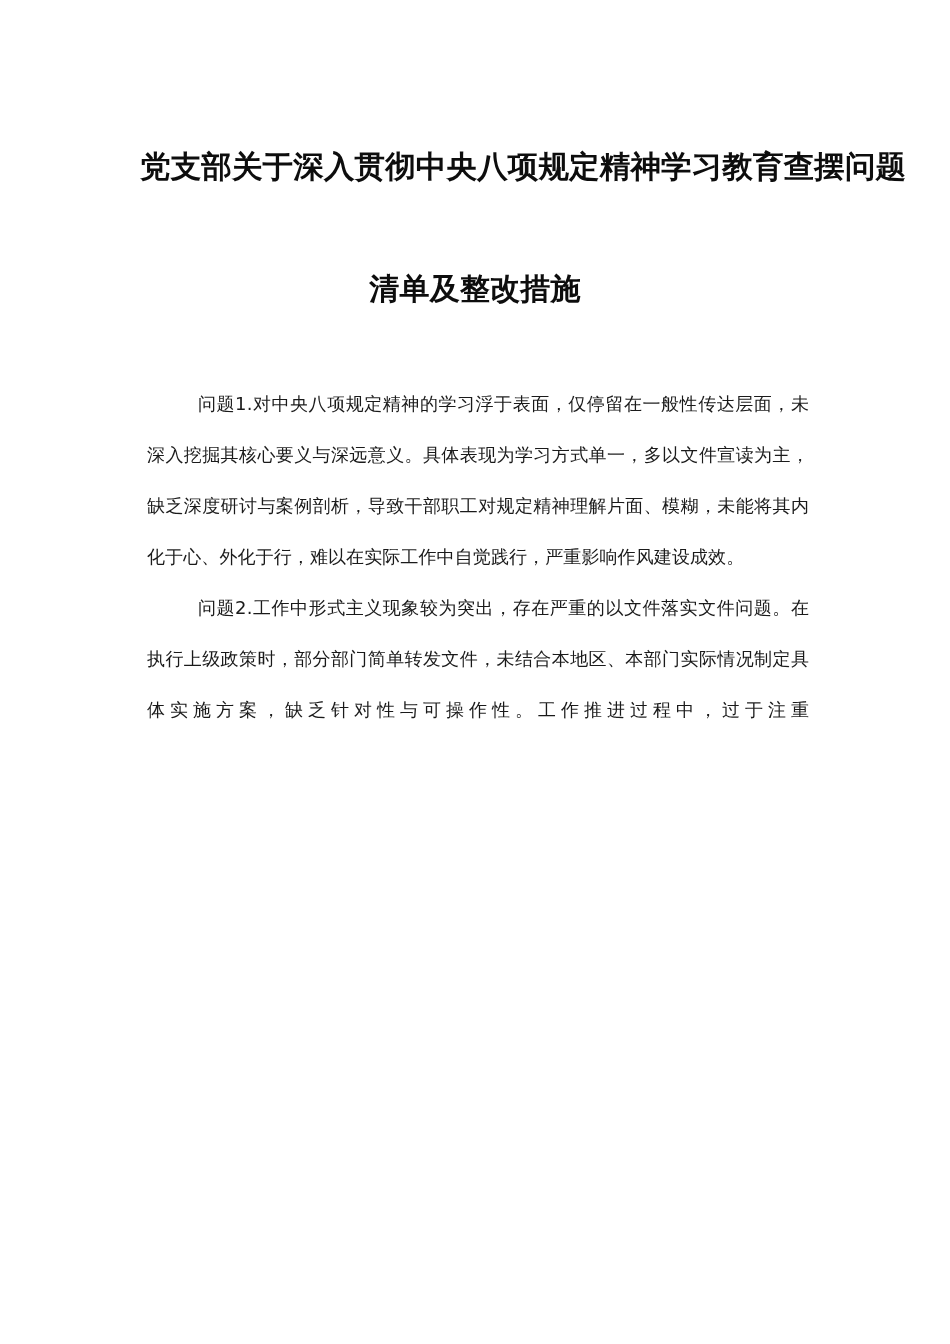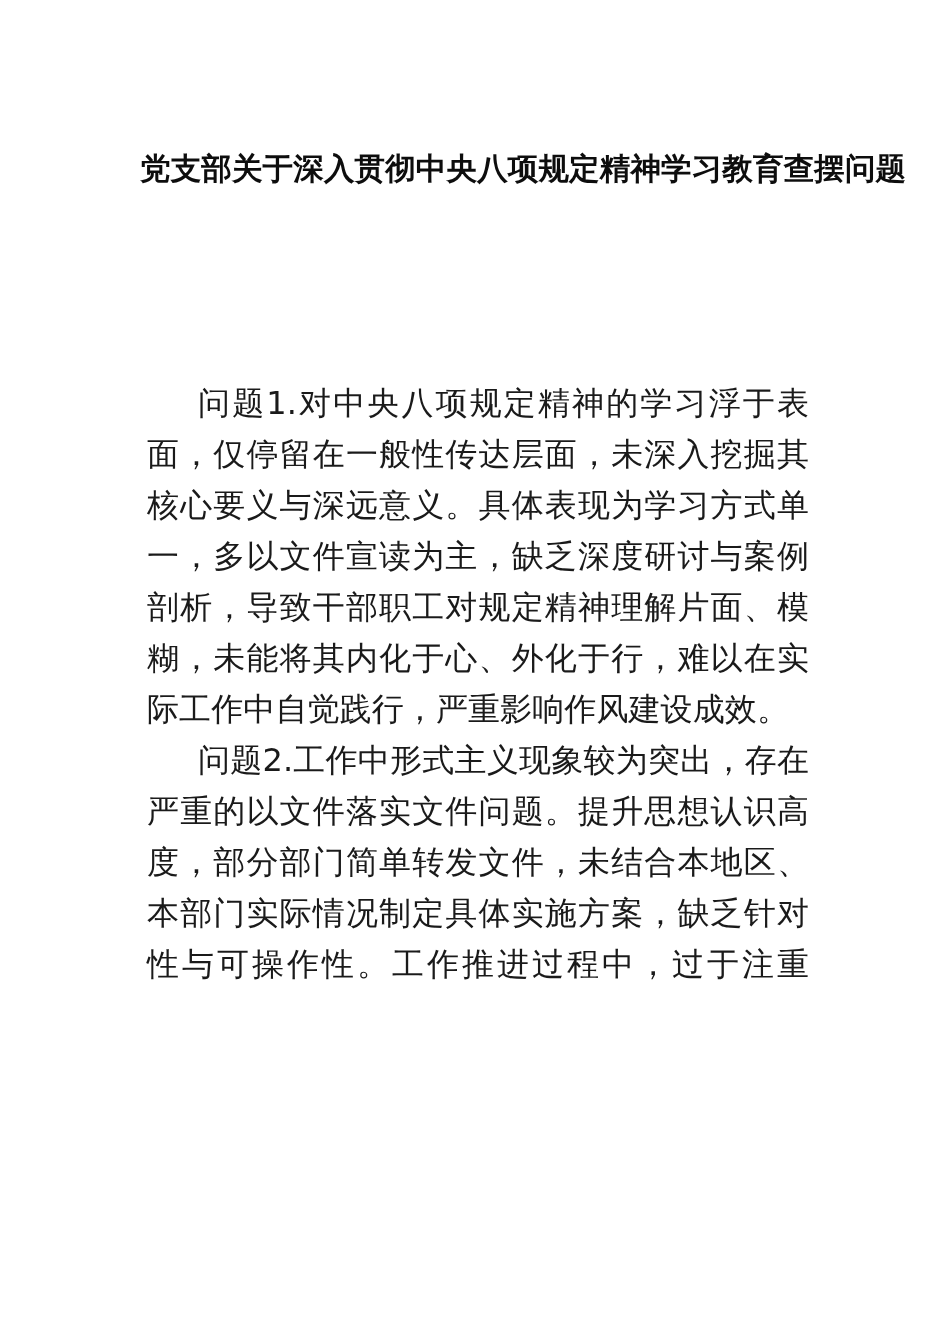--- a/index.html
+++ b/index.html
@@ -21,21 +21,21 @@
 
   
   .doc-title {
     position: absolute;
     left: 140px;
     right: 140px;
     top: 140px;
   }
 
   .title-line {
-    font-family: Liberation Serif, serif;
+    font-family: Liberation Mono, monospace;
     font-weight: 700;
     font-size: 30px;
     line-height: 58px;
     color: #0d0d0d;
     text-align: center;
     white-space: nowrap;
     letter-spacing: 0.2px;
   }
 
   .title-line.line-1 {
@@ -51,21 +51,21 @@
   
   .doc-body {
     position: absolute;
     left: 147px;
     top: 378px;
     width: 662px;
   }
 
   .para {
     font-family: "DejaVu Sans", "Liberation Sans", sans-serif;
-    font-size: 32px;
+    font-size: 18px;
     line-height: 51px;
     color: #1a1a1a;
     text-align: justify;
     text-align-last: left;
     text-justify: inter-character;
     text-indent: 51px;
     margin: 0;
     letter-spacing: 0.1px;
     word-break: break-all;
   }
@@ -76,20 +76,21 @@
     text-align-last: justify;
   }
 </style>
 </head>
 <body>
 
 <div class="page">
 
   <div class="doc-title">
     <div class="title-line line-1">党支部关于深入贯彻中央八项规定精神学习教育查摆问题</div>
+    <div class="title-line line-2">清单及整改措施</div>
   </div>
 
   <div class="doc-body">
     <p class="para">问题1.对中央八项规定精神的学习浮于表面，仅停留在一般性传达层面，未深入挖掘其核心要义与深远意义。具体表现为学习方式单一，多以文件宣读为主，缺乏深度研讨与案例剖析，导致干部职工对规定精神理解片面、模糊，未能将其内化于心、外化于行，难以在实际工作中自觉践行，严重影响作风建设成效。</p>
-    <p class="para clipped">问题2.工作中形式主义现象较为突出，存在严重的以文件落实文件问题。提升思想认识高度，部分部门简单转发文件，未结合本地区、本部门实际情况制定具体实施方案，缺乏针对性与可操作性。工作推进过程中，过于注重</p>
+    <p class="para clipped">问题2.工作中形式主义现象较为突出，存在严重的以文件落实文件问题。在执行上级政策时，部分部门简单转发文件，未结合本地区、本部门实际情况制定具体实施方案，缺乏针对性与可操作性。工作推进过程中，过于注重</p>
   </div>
 
 </div>
 
 </body></html>

